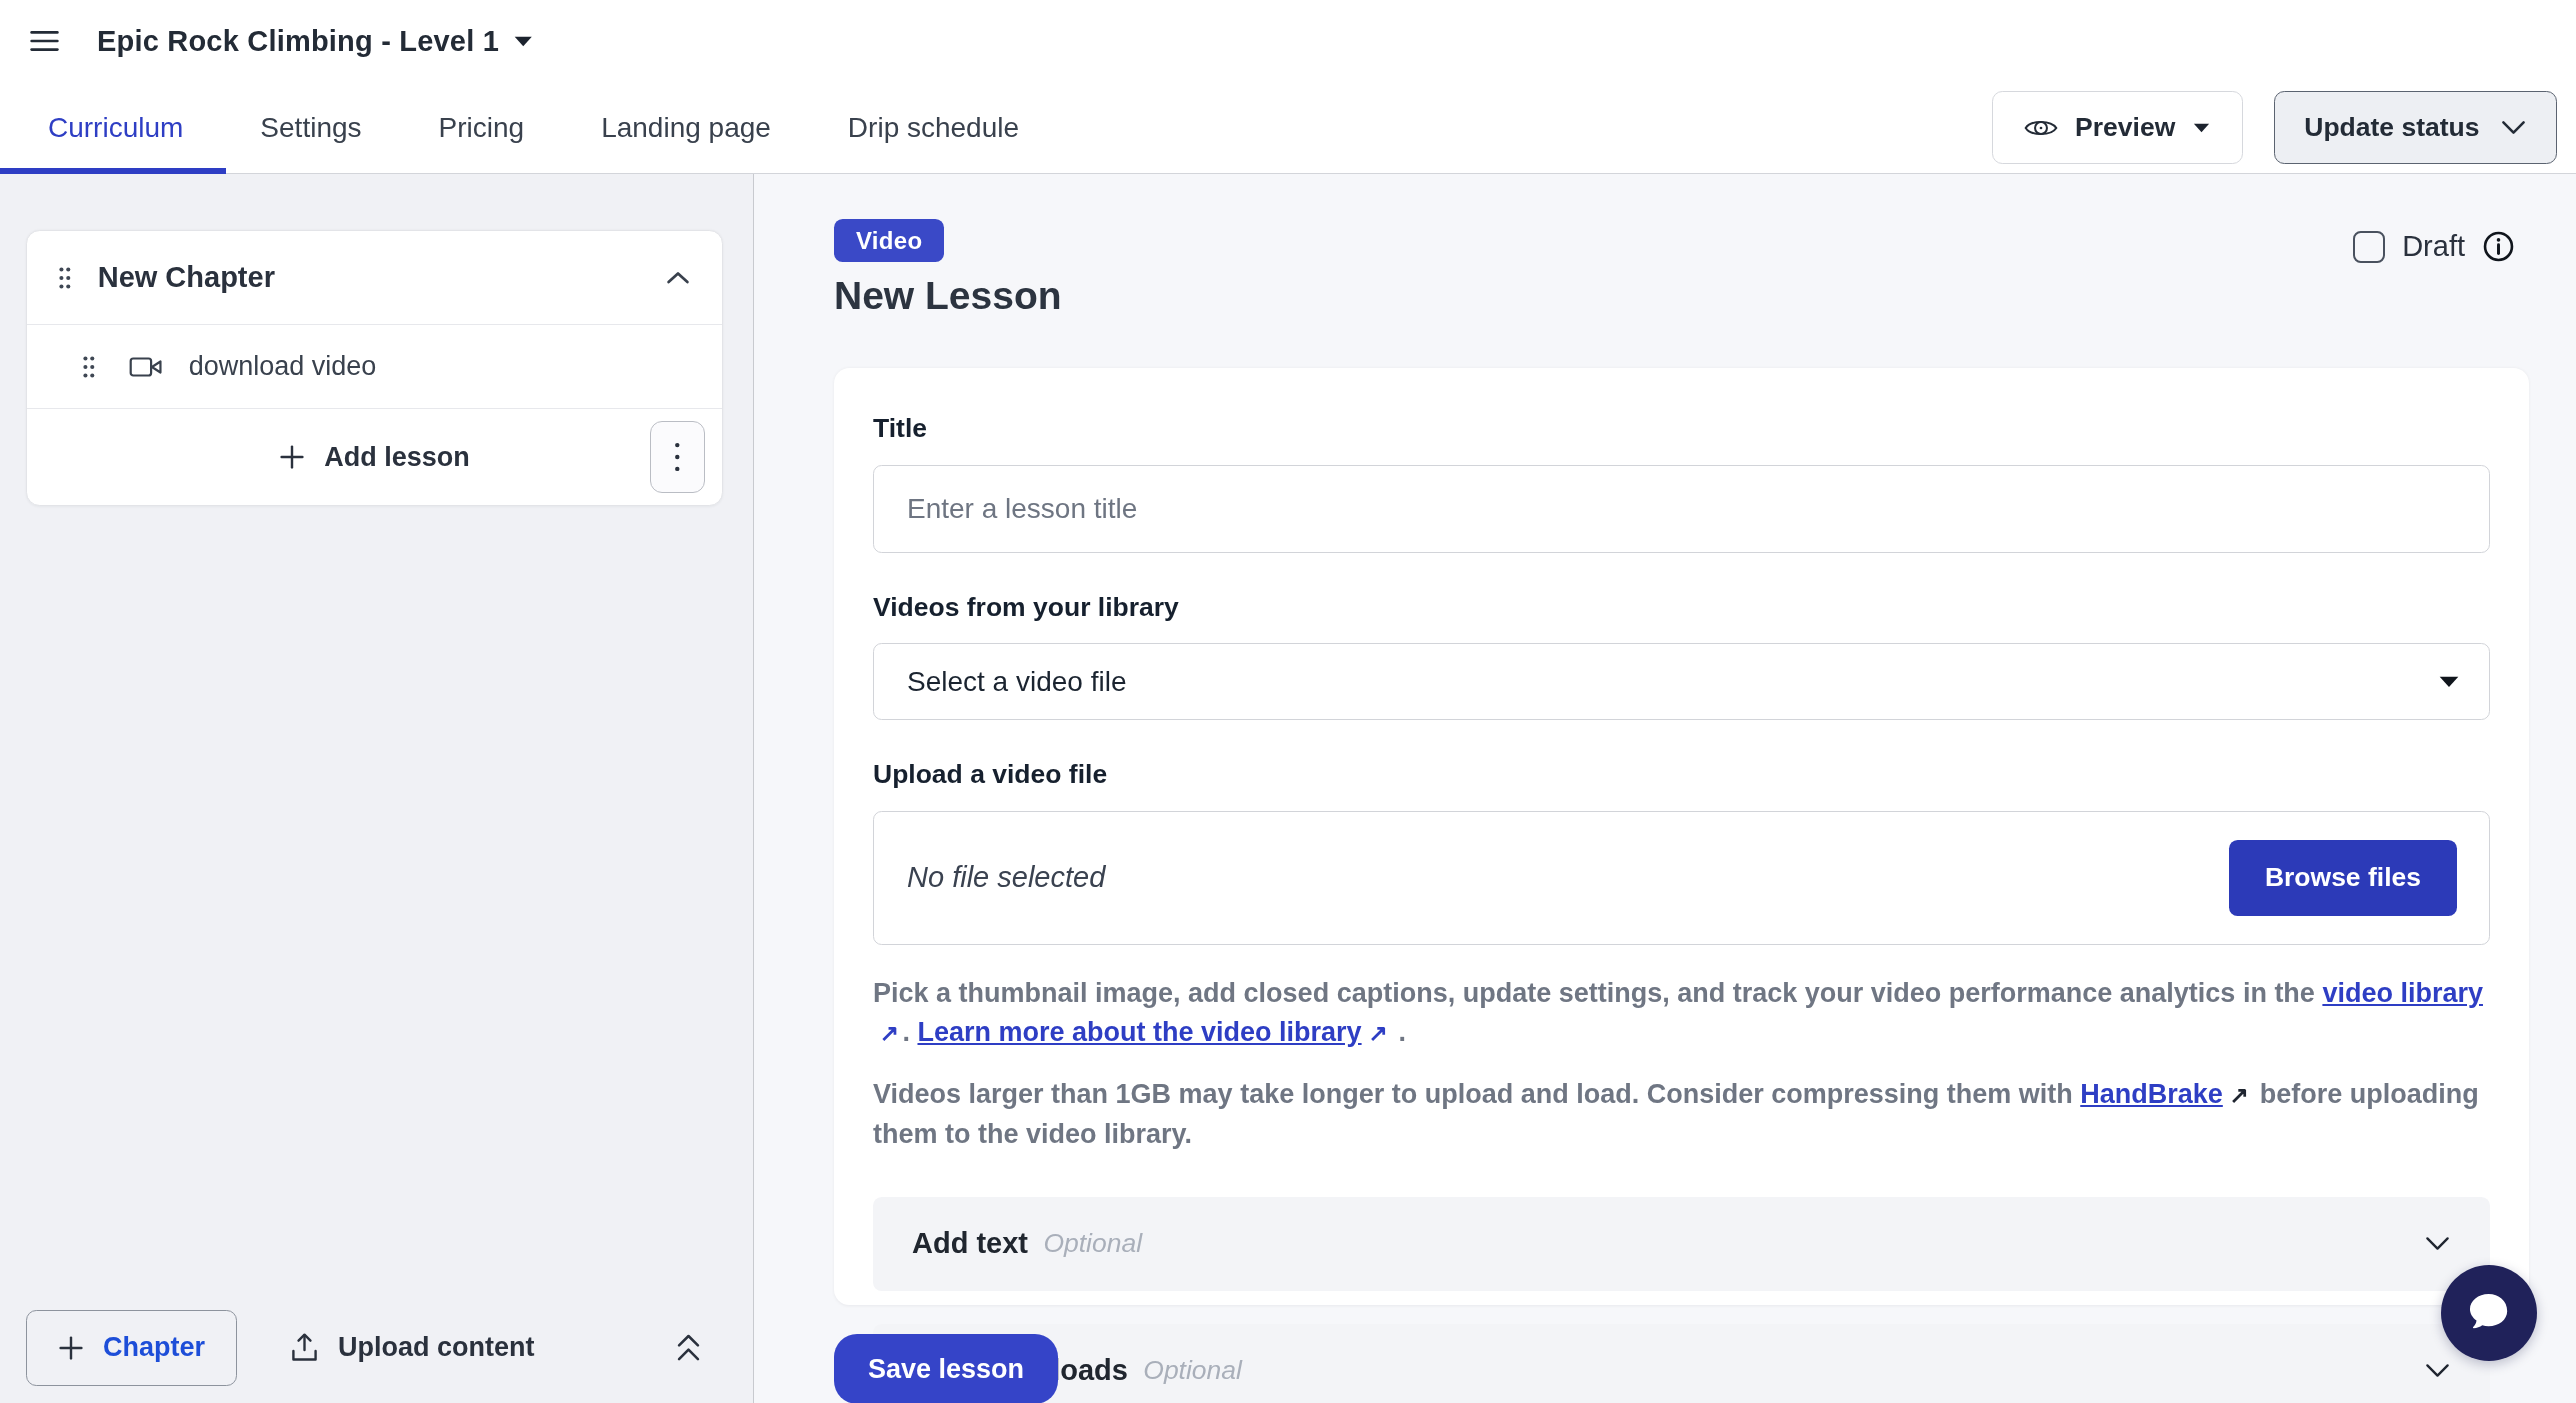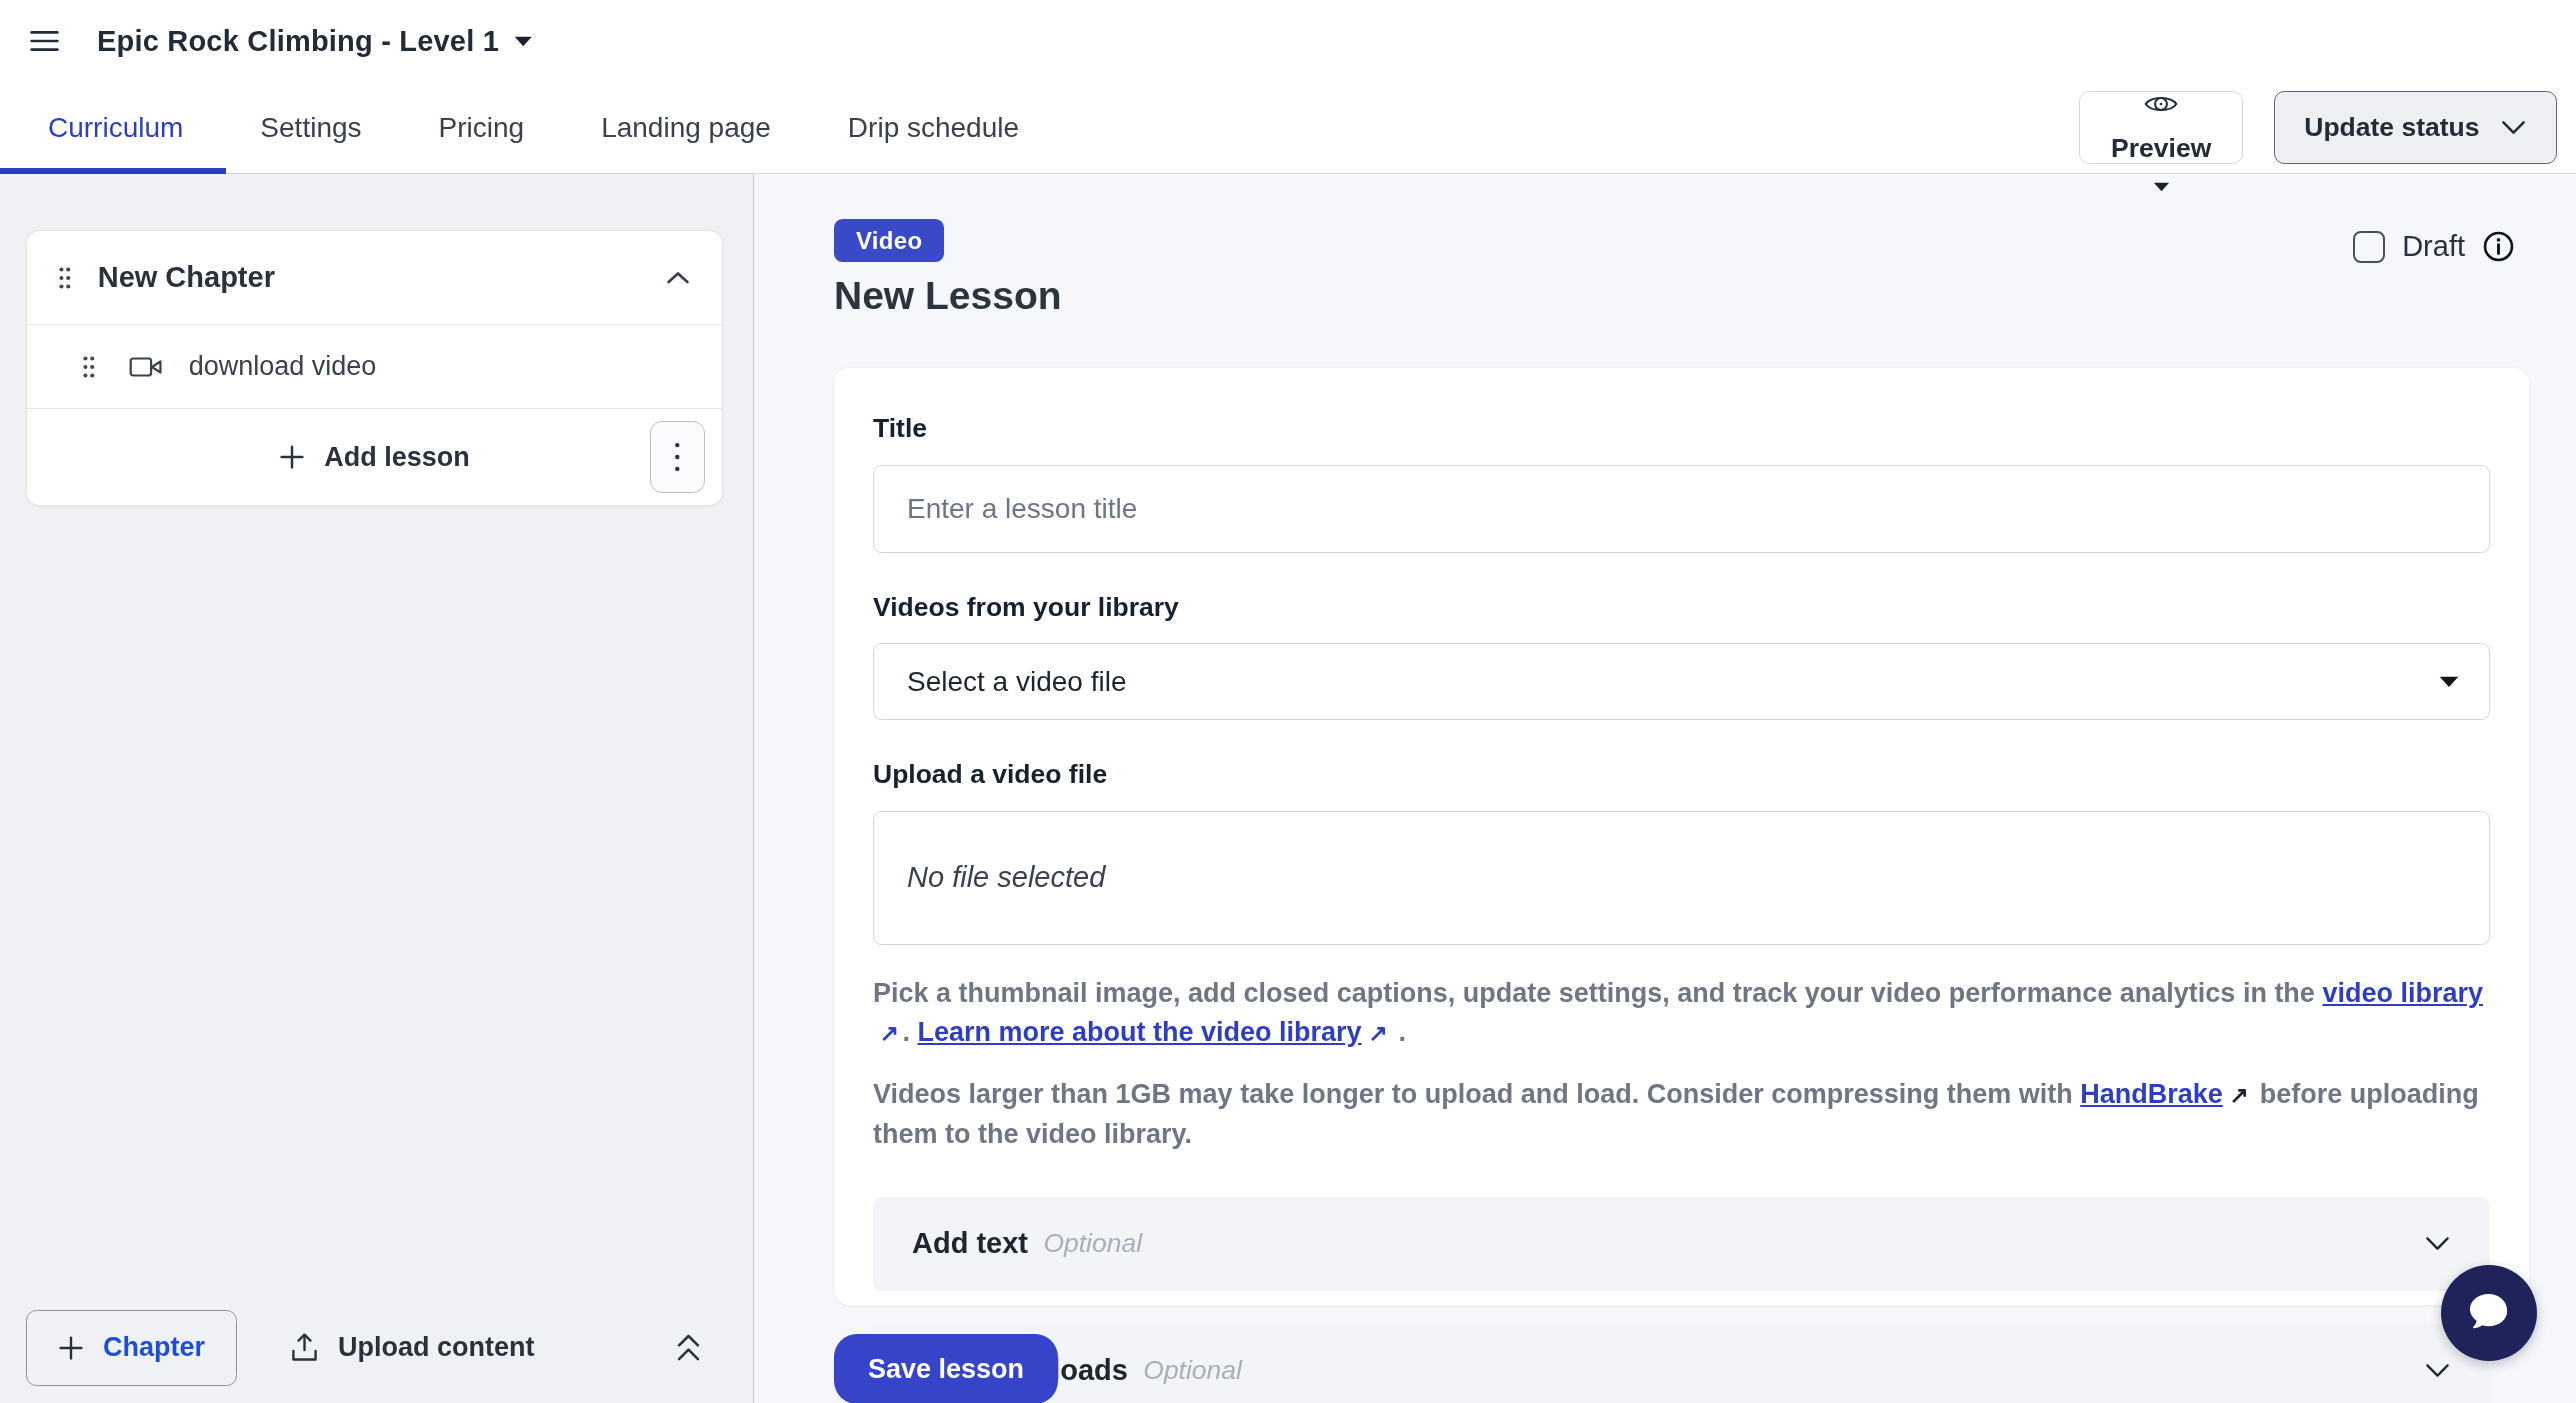--- a/index.html
+++ b/index.html
@@ -13,21 +13,21 @@
   .hamburger { width:34px; height:34px; display:flex; align-items:center; justify-content:center; cursor:pointer; }
   .course-title { margin-left:36px; font-size:29px; font-weight:700; color:#232b36; letter-spacing:0.2px; }
   .caret-down { margin-left:13.7px; }
 
   .tabbar { position:relative; height:92px; border-bottom:1.7px solid #d3d5da; display:flex; align-items:center; padding-left:48px; }
   .tab { font-size:28px; color:#39414d; margin-right:77px; cursor:pointer; white-space:nowrap; }
   .tab.active { color:#2e3ec4; }
   .active-underline { position:absolute; left:0; bottom:-1.7px; width:226px; height:6.8px; background:#2e3ec4; }
   .tab-actions { position:absolute; right:19px; top:9.4px; display:flex; gap:31px; }
   .btn-preview { display:flex; align-items:center; gap:17px; height:73px; padding:0 31px; background:#fff;
-     border:1.7px solid #d6d8dd; border-radius:10.3px; font-size:26.5px; font-weight:700; color:#232b36; cursor:pointer;flex-direction:column; }
+     border:1.7px solid #d6d8dd; border-radius:10.3px; font-size:26.5px; font-weight:700; color:#232b36; cursor:pointer; }
   .btn-update { display:flex; align-items:center; gap:20.5px; height:73px; padding:0 29px; background:#edeff3;
      border:1.7px solid #5b6370; border-radius:10.3px; font-size:26.5px; font-weight:700; color:#232b36; cursor:pointer; }
 
   
   .bodyrow { flex:1; display:flex; min-height:0; }
 
   
   .sidebar { position:relative; width:754px; background:#f0f1f5; border-right:1.7px solid #c8cacf; flex-shrink:0; }
   .chapter-card { position:absolute; left:26px; top:56px; width:697px; background:#fff; border:0.9px solid #e3e4e8;
      border-radius:13.7px; box-shadow:0 0.9px 2.6px rgba(25,30,45,.05); overflow:hidden; }
@@ -290,20 +290,21 @@
                   <polygon points="2,2 24,2 13,14" fill="#10151c"></polygon>
                 </svg>
             </span>
           </div>
         </div>
 
         <div>
           <div class="field-label">Upload a video file</div>
           <div class="dropzone">
             <span class="no-file">No file selected</span>
+            <button class="btn-browse">Browse files</button>
           </div>
         </div>
 
         <p class="help-p"><span>Pick a thumbnail image, add closed captions, update settings, and track your video performance analytics in the </span><a class="help-link">video library</a><span class="ext-arrow">↗</span><span>. </span><a class="help-link">Learn more about the video library</a><span class="ext-arrow">↗</span><span> .</span></p>
 
         <p class="help-p"><span>Videos larger than 1GB may take longer to upload and load. Consider compressing them with </span><a class="help-link">HandBrake</a><span class="ext-arrow dark">↗</span><span> before uploading them to the video library.</span></p>
 
         <div class="accordion">
           <span class="acc-label">Add text</span>
           <span class="acc-opt">Optional</span>

